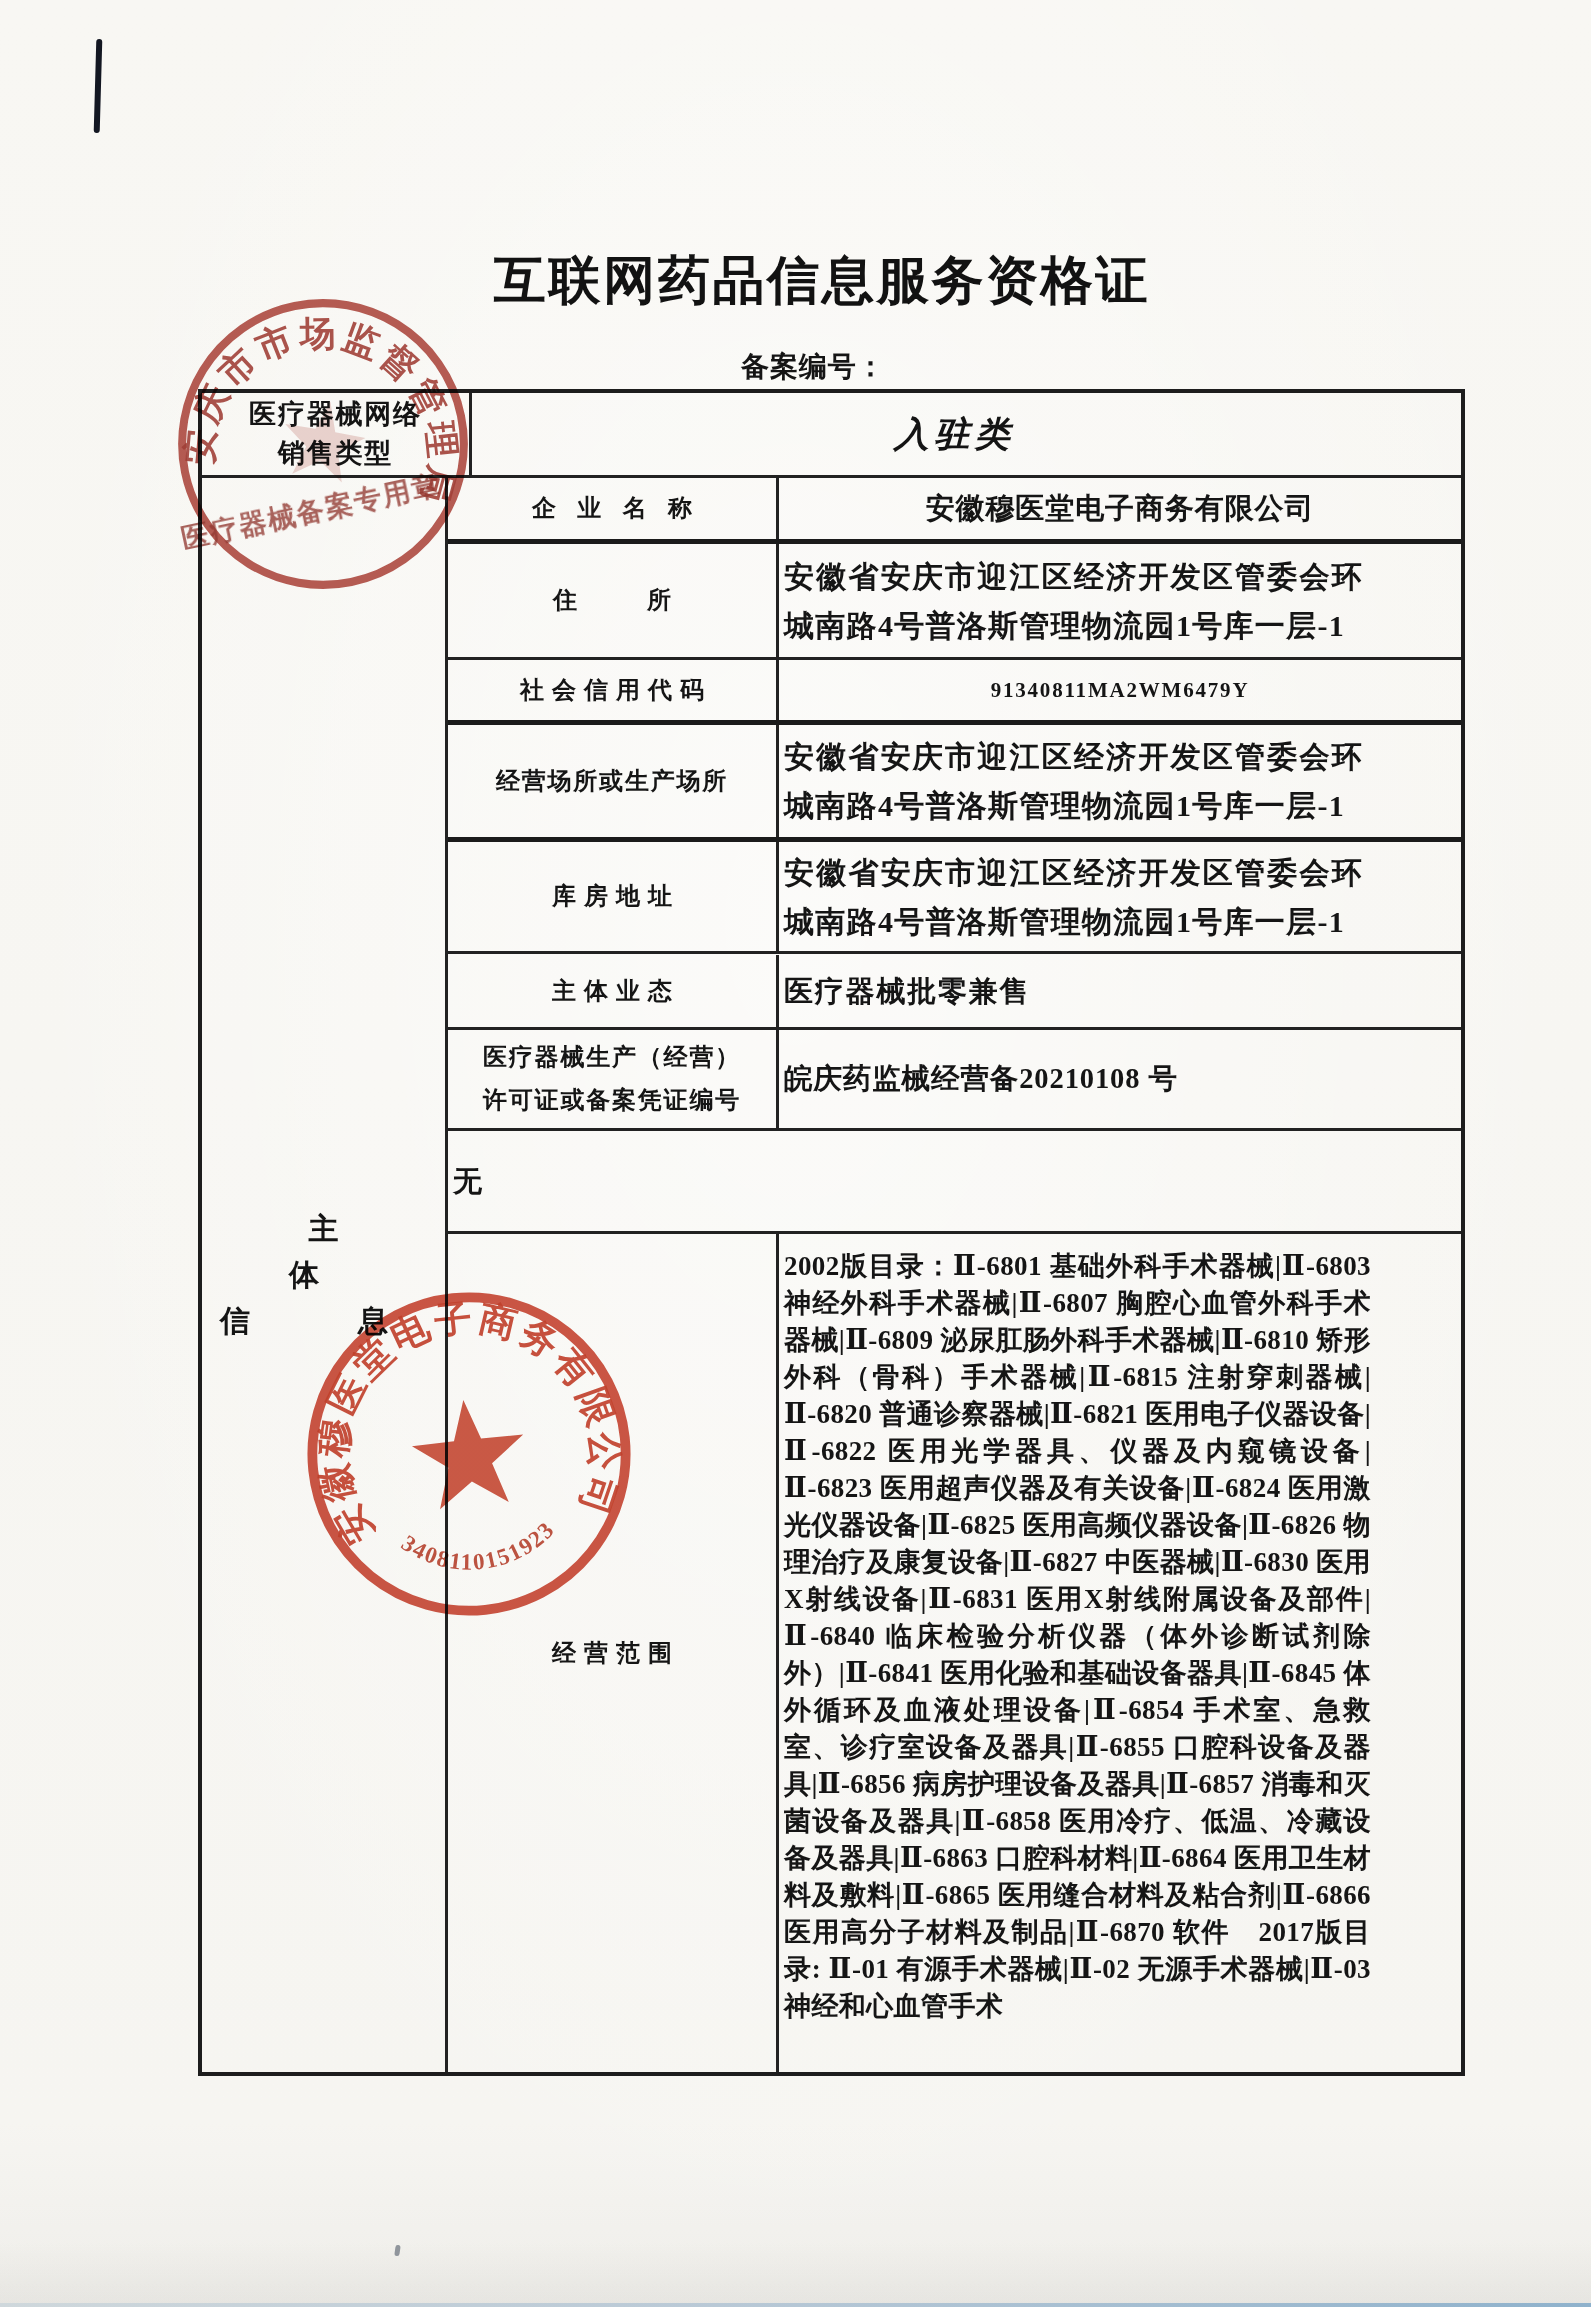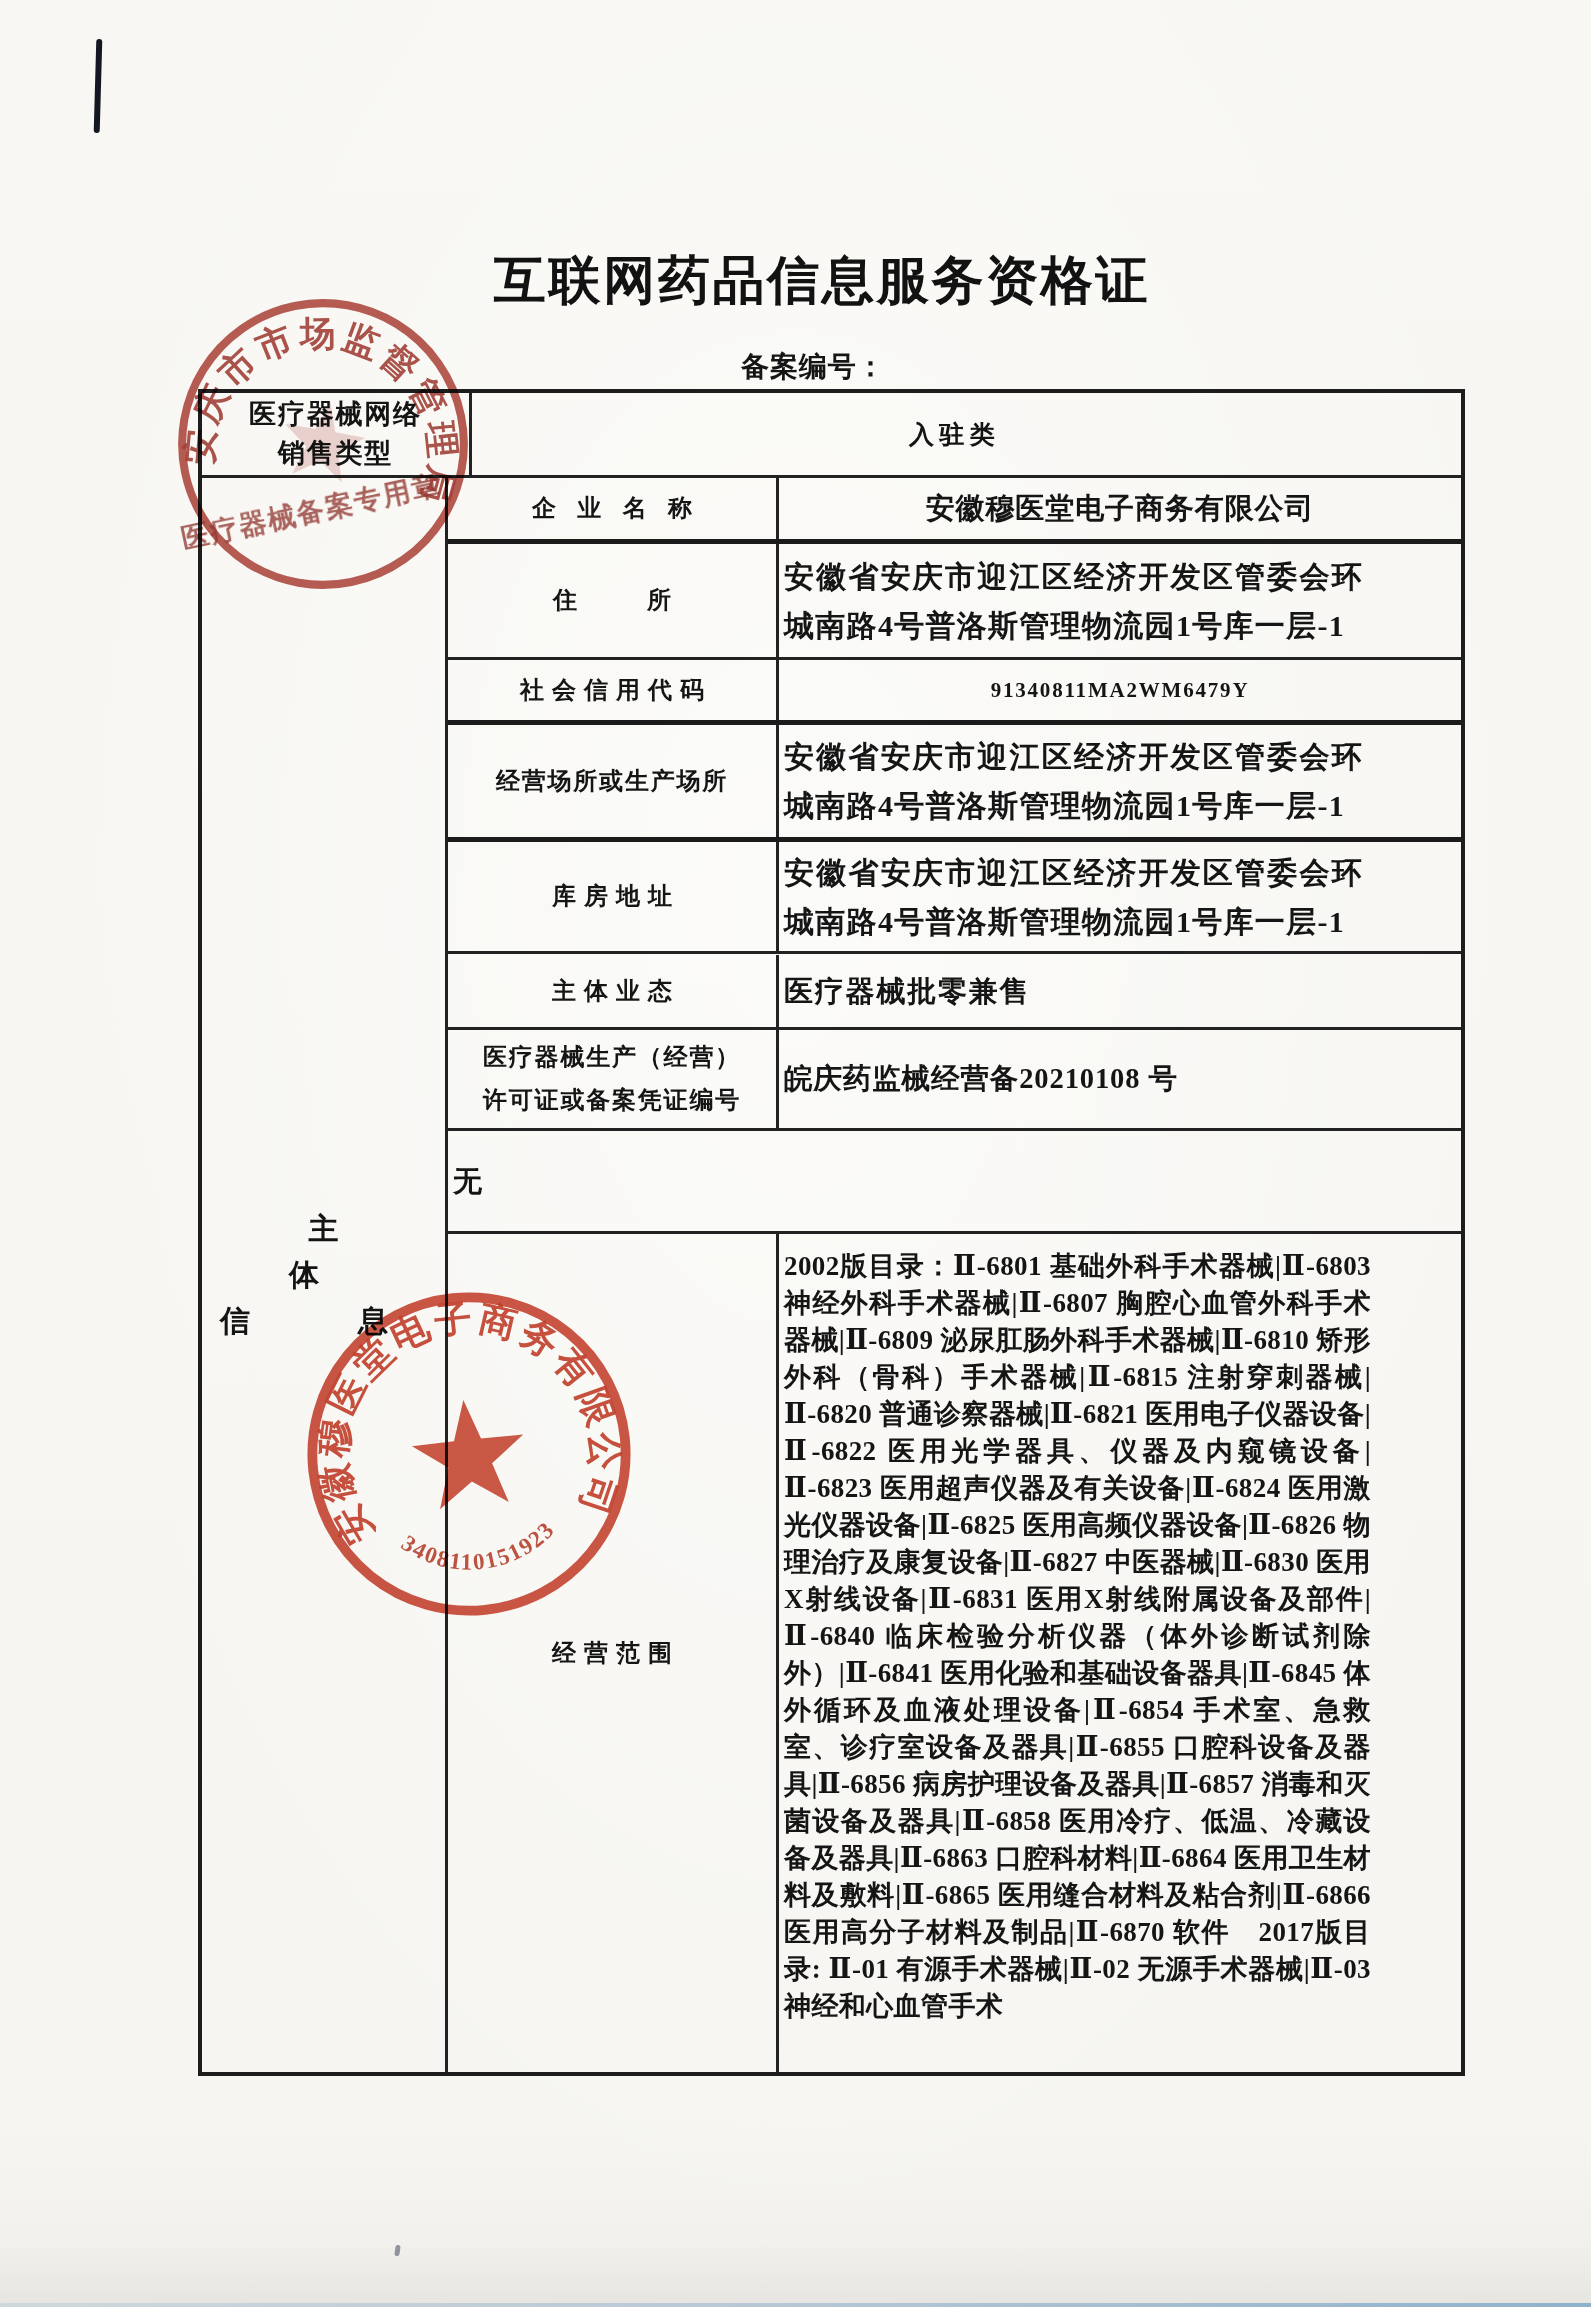--- a/index.html
+++ b/index.html
@@ -73,21 +73,21 @@
     <span>备案编号：</span>
   </div>
 
   <div class="tbl">
 
     <div class="cell br4 bb4" style="left:0;top:0;width:270px;height:85px;display:flex;align-items:center;justify-content:center;">
       <span class="preline" style="font-size:27px;font-weight:700;letter-spacing:1.8px;line-height:39px;text-align:center;">医疗器械网络
 销售类型</span>
     </div>
     <div class="cell bb4" style="left:246px;top:0;right:0;height:85px;display:flex;align-items:center;justify-content:center;">
-      <span style="font-size:25px;font-weight:700;letter-spacing:5.3px;">入驻类</span>
+      <span style="font-size:35px;font-weight:700;letter-spacing:5.3px;font-style:italic;">入驻类</span>
     </div>
 
     <div class="cell br4" style="left:0;top:85px;width:246px;bottom:0;">
       <div class="subject preline">主　体
 信　息</div>
     </div>
 
     <div class="row bb6" style="top:85px;height:66px;">
       <div class="lab sp-wide">企业名称</div>
       <div class="val center">安徽穆医堂电子商务有限公司</div>

